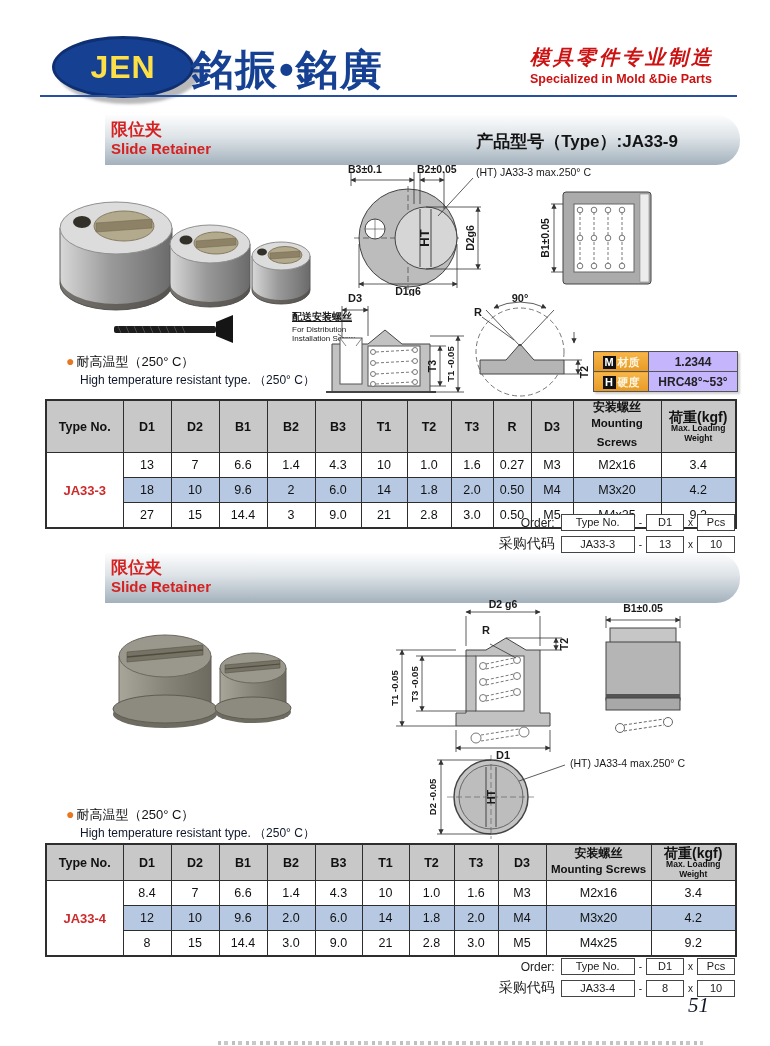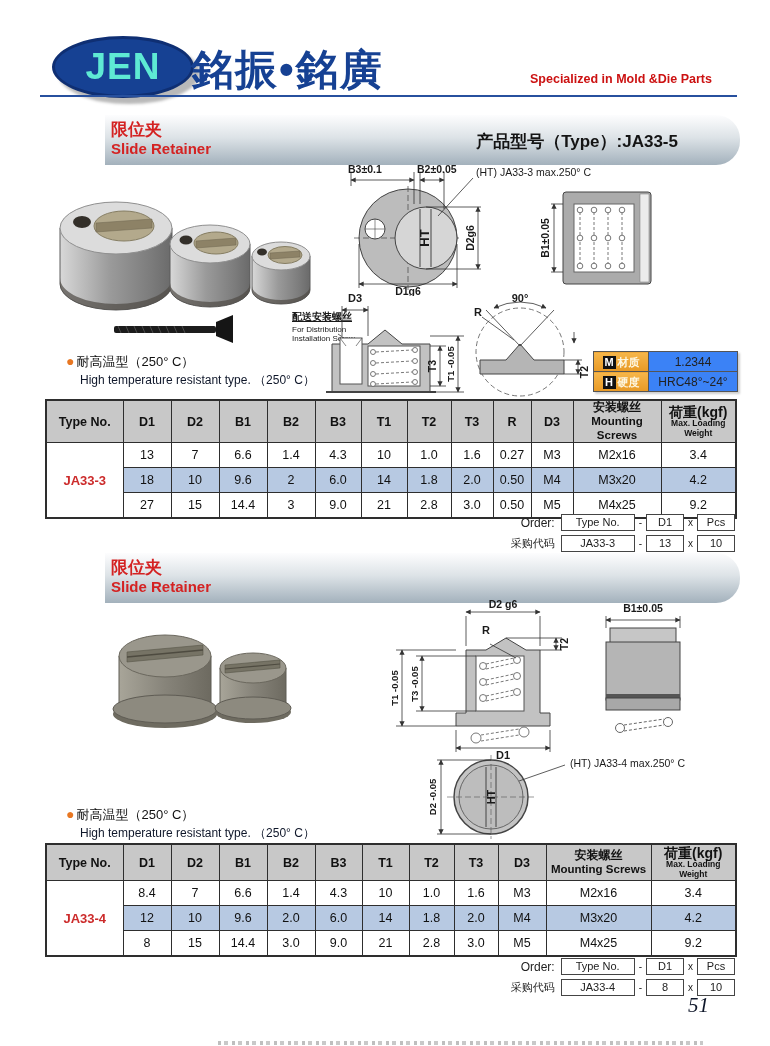--- a/index.html
+++ b/index.html
@@ -2,21 +2,21 @@
 <html><head>
 <meta charset="utf-8">
 <style>
   html,body{margin:0;padding:0;background:#e9e9e9;font-family:"Liberation Sans",sans-serif;}
   .page{position:relative;width:770px;height:1046px;background:#ffffff;margin:0 auto;overflow:hidden;}
 
   
   .logo-oval{position:absolute;left:52px;top:36px;width:136px;height:56px;background:#164193;
     border-radius:50%;display:flex;align-items:center;justify-content:center;
     box-shadow:6px 6px 3px #b9b9b9;border:3px solid #0f2f73;}
-  .logo-oval span{color:#5eead4;font-size:37px;font-weight:bold;letter-spacing:1px;}
+  .logo-oval span{color:#fde047;font-size:32px;font-weight:bold;letter-spacing:1px;}
   .brand{position:absolute;left:191px;top:42px;font-size:42px;font-weight:900;color:#164193;letter-spacing:2px;}
   .tagline-cn{position:absolute;left:530px;top:44px;font-size:20px;font-weight:bold;font-style:italic;color:#cc1212;letter-spacing:3px;}
   .tagline-en{position:absolute;left:530px;top:72px;font-size:12.5px;font-weight:bold;color:#cc1212;}
   .header-rule{position:absolute;left:40px;top:95px;width:697px;height:2px;background:#27509e;}
 
   
   .titlebar{position:absolute;left:105px;width:635px;height:50px;
     background:linear-gradient(180deg,#fdfdfe 0%,#dde3e7 45%,#a3b1bc 100%);
     border-radius:0 24px 24px 0;}
   .titlebar .t-cn{position:absolute;left:6px;top:3px;font-size:17px;font-weight:bold;color:#d42222;}
@@ -28,40 +28,40 @@
   .note-cn .bullet{color:#e87722;margin-right:2px;font-size:14px;}
   .note-en{position:absolute;left:80px;font-size:12px;color:#0f172a;}
 
   
   .mat{position:absolute;left:593px;top:351px;border-collapse:collapse;box-shadow:2px 2px 2px #cfcfcf;}
   .mat td{border:1px solid #555;height:19px;padding:0;}
   .mat-l{width:54px;background:linear-gradient(180deg,#f6b64a,#e89a25);text-align:center;}
   .mat-badge{display:inline-block;width:13px;height:13px;background:#111;color:#fff;font-size:11px;font-weight:bold;
     line-height:13px;text-align:center;margin-right:2px;vertical-align:middle;}
   .mat-label{color:#fdf7e2;font-size:11px;font-weight:bold;vertical-align:middle;}
-  .mat-v{width:88px;background:#3b82f6;text-align:center;font-size:12px;font-weight:normal;color:#222;}
+  .mat-v{width:88px;background:#c4b5fd;text-align:center;font-size:12px;font-weight:bold;color:#222;}
 
   
   .spec{position:absolute;left:45px;width:690px;border-collapse:collapse;table-layout:fixed;background:#fff;}
   .spec th,.spec td{border:1px solid #2e2e2e;text-align:center;padding:0;overflow:hidden;}
   .spec{border:2px solid #2e2e2e;}
   .spec th{background:#c8c8c8;font-size:12.5px;font-weight:bold;color:#111;height:35px;}
   .spec td{font-size:12.5px;color:#111;height:24px;}
   .spec .hl td{background:#b7c9e2;}
   .spec .type-cell{color:#cc2b2b;font-weight:bold;font-size:13px;background:#fff;}
   .th-two .l1{display:block;font-size:12px;line-height:13px;}
-  .th-two .l2{display:block;font-size:11.5px;line-height:14px;}
+  .th-two .l2{display:block;font-size:11.5px;line-height:19px;}
   .th-sm .l1{display:block;font-size:14px;line-height:12px;}
   .th-sm .l2{display:block;font-size:8.5px;line-height:10px;}
 
   
   .order{position:absolute;left:425px;width:310px;}
   .order-row{display:flex;justify-content:flex-end;align-items:center;margin-bottom:4px;}
   .order-label{font-size:12px;color:#222;margin-right:6px;}
-  .order-label.cn{font-size:11px;}
+  .order-label.cn{font-size:14px;}
   .obox{display:inline-block;border:1px solid #444;background:#fff;text-align:center;
     font-size:11px;height:15px;line-height:15px;color:#222;}
   .obox.w-type{width:72px;}
   .obox.w-sm{width:36px;}
   .osep{font-size:10px;color:#222;margin:0 4px;}
 
   
   svg text{font-family:"Liberation Sans",sans-serif;fill:#1a1a1a;}
   .dwg{position:absolute;}
 
@@ -72,27 +72,28 @@
 </style>
 </head>
 <body>
 
 <div class="page">
 
   <div class="logo-oval">
     <span>JEN</span>
   </div>
   <div class="brand">銘振•銘廣</div>
+  <div class="tagline-cn">模具零件专业制造</div>
   <div class="tagline-en">Specialized in Mold &amp;Die Parts</div>
   <div class="header-rule"></div>
 
   <div class="titlebar" style="top:115px;">
     <div class="t-cn">限位夹</div>
     <div class="t-en">Slide Retainer</div>
-    <div class="t-type">产品型号（Type）:JA33-5</div>
+    <div class="t-type">产品型号（Type）:JA33-9</div>
   </div>
 
   <svg class="dwg" style="left:38px;top:166px;" width="275" height="182" viewBox="0 0 275 182">
     <defs>
       <linearGradient id="pg1" x1="0" y1="0" x2="1" y2="0">
         <stop offset="0" stop-color="#d8d8d8"></stop>
           <stop offset="0.45" stop-color="#9a9a9a"></stop>
         <stop offset="0.8" stop-color="#7d7d7d"></stop>
           <stop offset="1" stop-color="#6a6a6a"></stop>
       </linearGradient>
@@ -264,21 +265,21 @@
         <tr>
       <td class="mat-l">
         <span class="mat-badge">M</span><span class="mat-label">材质</span>
       </td>
       <td class="mat-v">1.2344</td>
     </tr>
     <tr>
       <td class="mat-l">
         <span class="mat-badge">H</span><span class="mat-label">硬度</span>
       </td>
-      <td class="mat-v">HRC48°~24°</td>
+      <td class="mat-v">HRC48°~53°</td>
     </tr>
   </tbody>
     </table>
 
   <div class="note-cn" style="top:353px;"><span class="bullet">●</span><span>耐高温型（250° C）</span></div>
   <div class="note-en" style="top:372px;">High temperature resistant type. （250° C）</div>
 
   <table class="spec" style="top:399px;">
     <colgroup>
       <col style="width:77px">

